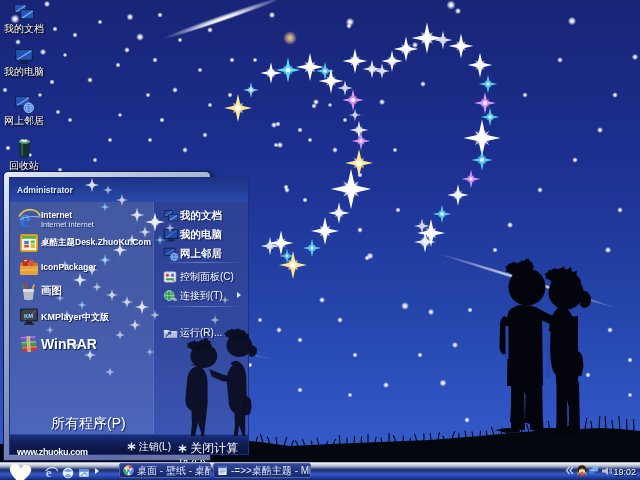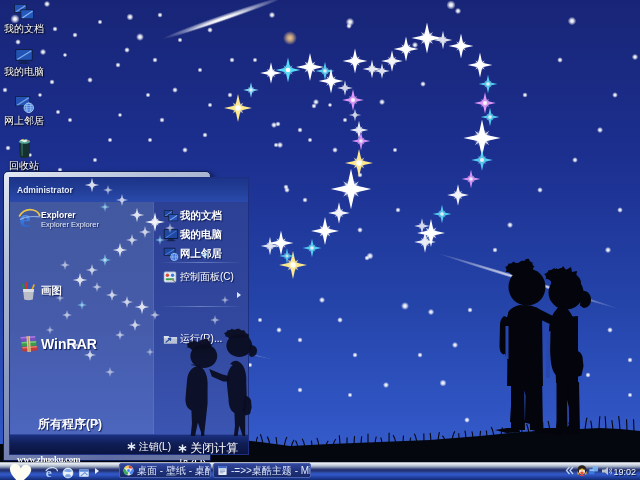--- a/index.html
+++ b/index.html
@@ -304,51 +304,86 @@
                   <linearGradient id="ieg" x1="0" y1="0" x2="0" y2="1">
                     <stop offset="0" stop-color="#7cb8f8"></stop>
                     <stop offset="0.55" stop-color="#3a7ae0"></stop>
                     <stop offset="1" stop-color="#2058c0"></stop>
                   </linearGradient>
                 </defs>
 <text x="1.6" y="20.5" font-family="Liberation Serif" font-weight="bold" font-size="26" fill="url(#ieg)">e</text>
 <path d="M1.2,9.4 Q6.5,0.8 15.5,2.6 Q21.8,4 22.8,9.2" stroke="#e8c54a" stroke-width="1.8" fill="none"></path>
 <path d="M2,12.6 Q10,8.2 22.5,9.8" stroke="#a8ccf8" stroke-width="1.1" fill="none" opacity="0.75"></path>
 </svg>
-<div style="position:absolute;left:31px;top:5px;font-size:8.5px;font-weight:bold;color:#fff;text-shadow:1px 1px 1px rgba(0,10,60,.8)">Explorer</div>
-<div style="position:absolute;left:31px;top:15px;font-size:7.5px;color:#e6ecfa;text-shadow:1px 1px 1px rgba(0,10,60,.6)">Explorer Explorer</div>
+<div style="position:absolute;left:31px;top:5px;font-size:8.5px;font-weight:bold;color:#fff;text-shadow:1px 1px 1px rgba(0,10,60,.8)">Internet</div>
+<div style="position:absolute;left:31px;top:15px;font-size:7.5px;color:#e6ecfa;text-shadow:1px 1px 1px rgba(0,10,60,.6)">Internet Internet</div>
 </div>
+            <div class="mi" style="top:28px">
+              <svg width="20" height="20" viewBox="0 0 20 20">
+<rect x="1" y="1" width="18" height="18" rx="2" fill="#e8960e"></rect>
+<rect x="2.8" y="2.8" width="14.4" height="14.4" fill="#f8f8f0"></rect>
+<rect x="2.8" y="2.8" width="14.4" height="3" fill="#5ab43c"></rect>
+<rect x="4.5" y="7" width="6" height="8.5" fill="#e8e4da"></rect>
+<rect x="5.3" y="8" width="4.4" height="3" fill="#4a7ad8"></rect>
+<rect x="5.3" y="11.8" width="4.4" height="2.6" fill="#c84a32"></rect>
+<rect x="11.8" y="7.5" width="4" height="2.8" fill="#58b840"></rect>
+<rect x="11.8" y="11" width="4" height="4" fill="#e8b82a"></rect>
+</svg>
+              <span class="t" style="font-size:8.5px">桌酷主题Desk.ZhuoKu.Com</span>
+            </div>
+<div class="mi" style="top:52px">
+              <svg width="20" height="20" viewBox="0 0 20 20">
+<rect x="1" y="6" width="18" height="12" rx="1.5" fill="#e8a23c"></rect>
+<path d="M1,9 L19,9 L19,7 a1.5,1.5 0 0 0 -1.5,-1.5 L2.5,5.5 A1.5,1.5 0 0 0 1,7 Z" fill="#c87c1e"></path>
+<rect x="4" y="2" width="5" height="7" rx="0.5" fill="#c03028"></rect>
+<rect x="10" y="3" width="4.5" height="6" rx="0.5" fill="#e05038"></rect>
+<rect x="5" y="3" width="3" height="1.2" fill="#f0c060"></rect>
+<path d="M1,12 h18 v2 h-18 Z" fill="#f4ba5a" opacity="0.7"></path>
+</svg>
+              <span class="t" style="font-size:8.5px">IconPackager</span>
+            </div>
 <div class="mi" style="top:76px">
               <svg width="19" height="20" viewBox="0 0 19 20">
 <path d="M4,8 L15,8 L13.8,18.5 Q9.5,20 5.2,18.5 Z" fill="#b8bdc8"></path>
 <path d="M4,8 L15,8 L14.7,11 L4.3,11 Z" fill="#d8dde6"></path>
 <path d="M6.5,8 L6,1.5 L7.8,1 L8.2,8 Z" fill="#d83028"></path>
 <path d="M9.5,8 L10,1 L11.8,1.8 L11,8 Z" fill="#2858c8"></path>
 <path d="M12.5,8 L14.5,3 L16,4 L14,8.2 Z" fill="#e8b020"></path>
 <path d="M4.5,8 L2.5,3.5 L4,2.6 L6.2,8 Z" fill="#28913c"></path>
 </svg>
               <span class="t" style="font-size:10.5px">画图</span>
+            </div>
+<div class="mi" style="top:102px">
+              <svg width="20" height="19" viewBox="0 0 20 19">
+<rect x="1" y="1" width="18" height="13" rx="1.5" fill="#20242c"></rect>
+<rect x="2.3" y="2.3" width="15.4" height="10.4" rx="1" fill="#39414e"></rect>
+<path d="M4,12.7 L16,3 L17.6,3.2 L5.8,12.9 Z" fill="#5a6474" opacity="0.9"></path>
+<text x="5" y="10.5" font-size="6" font-weight="bold" fill="#8fd4f8" font-family="Liberation Sans">KM</text>
+<rect x="7" y="14" width="6" height="1.8" fill="#14161c"></rect>
+<rect x="5" y="15.8" width="10" height="1.4" fill="#14161c"></rect>
+</svg>
+              <span class="t" style="font-size:9px">KMPlayer中文版</span>
             </div>
 <div class="mi" style="top:129px">
               <svg width="20" height="19" viewBox="0 0 20 19">
 <g transform="rotate(-4 10 10)">
 <rect x="2" y="2" width="15" height="4.6" rx="0.8" fill="#7a4fc0"></rect>
 <rect x="2" y="2" width="15" height="1.6" rx="0.8" fill="#a07ae0"></rect>
 <rect x="2.5" y="7" width="15" height="4.6" rx="0.8" fill="#3c9a4a"></rect>
 <rect x="2.5" y="7" width="15" height="1.6" rx="0.8" fill="#72c47c"></rect>
 <rect x="3" y="12" width="15" height="4.6" rx="0.8" fill="#c23a3a"></rect>
 <rect x="3" y="12" width="15" height="1.6" rx="0.8" fill="#e87a6a"></rect>
 <rect x="8" y="1.5" width="3.4" height="16" fill="#e8d8a0" opacity="0.85"></rect>
 <rect x="9.1" y="1.5" width="1.2" height="16" fill="#b89858" opacity="0.9"></rect>
 </g>
               </svg>
               <span class="t" style="font-size:14px">WinRAR</span>
             </div>
 <div class="mi" style="top:213px;height:18px">
-<span class="t" style="left:28px;font-weight:bold;font-size:12px">所有程序(P)</span>
+<span class="t" style="left:41px;font-weight:normal;font-size:14px">所有程序(P)</span>
 <span class="arr" style="left:85px;top:5px"></span>
             </div>
           </div>
           <div id="smR">
             <div class="mR bold" style="top:4px">
               <svg width="16" height="13" viewBox="0 0 24 20">
 <rect x="1" y="1" width="14" height="10" rx="1" fill="#0e1a3c"></rect>
                 <rect x="2" y="2" width="12" height="8" fill="#2048a0"></rect>
 <path d="M2.5,9.5 L13,2.5 L14,3.5 L4,10 Z" fill="#6fa0ee" opacity="0.9"></path>
 <rect x="8" y="7" width="15" height="11" rx="1" fill="#101d42"></rect>
@@ -384,34 +419,45 @@
               <svg width="14" height="12" viewBox="0 0 16 14">
 <rect x="1" y="1" width="14" height="12" rx="1.5" fill="#e8ecf4"></rect>
 <rect x="1" y="1" width="14" height="12" rx="1.5" fill="none" stroke="#8a9ab8" stroke-width="0.8"></rect>
 <circle cx="5" cy="5" r="2" fill="#d84a3a"></circle>
                 <circle cx="11" cy="5" r="2" fill="#3a7ad8"></circle>
 <rect x="3" y="8.5" width="10" height="2.2" rx="1" fill="#3aa04a"></rect>
 <path d="M10,9 l4,4" stroke="#888" stroke-width="1.4"></path>
               </svg>
               <span class="t">控制面板(C)</span>
             </div>
+<div class="mR" style="top:84px">
+              <svg width="15" height="13" viewBox="0 0 17 15">
+<circle cx="7" cy="7" r="5.6" fill="#2f9e4f"></circle>
+<circle cx="7" cy="7" r="5.6" fill="none" stroke="#b8e8c4" stroke-width="0.8"></circle>
+<ellipse cx="7" cy="7" rx="2.4" ry="5.6" fill="none" stroke="#b8e8c4" stroke-width="0.7"></ellipse>
+<path d="M1.5,7 h11" stroke="#b8e8c4" stroke-width="0.7"></path>
+<path d="M10,10 l4,2.5 M13,9.5 l2,3.5" stroke="#c8d2e0" stroke-width="1.6"></path>
+<rect x="12.2" y="10.4" width="3.6" height="2.6" rx="0.6" fill="#98a4b8"></rect>
+              </svg>
+              <span class="t">连接到(T)</span>
+            </div>
 <div class="arr" style="left:83px;top:90px"></div>
 <div class="sepR" style="top:104px"></div>
-<div class="mR" style="top:127px">
+<div class="mR" style="top:121px">
               <svg width="15" height="12" viewBox="0 0 17 13">
 <path d="M1,3 L6,3 L7.5,4.5 L16,4.5 L16,12 L1,12 Z" fill="#b8c2d4"></path>
 <path d="M1,3 L6,3 L7.5,4.5 L16,4.5 L16,6 L1,6 Z" fill="#d8e0ec"></path>
 <path d="M3,10.5 L9,5.5 M9,5.5 l-3.4,0.6 M9,5.5 l-0.8,3.2" stroke="#2a4a9c" stroke-width="1.3" fill="none"></path>
               </svg>
               <span class="t">运行(R)...</span>
             </div>
 </div>
         </div>
 <div id="smfoot">
-          <span style="position:absolute;left:7px;top:19px;font-family:Liberation Serif, serif;font-weight:bold;font-size:9px;letter-spacing:-0.35px">www.zhuoku.com</span>
+          <span style="position:absolute;left:7px;top:12px;font-family:Liberation Sans, sans-serif;font-weight:bold;font-size:9px;letter-spacing:-0.35px">www.zhuoku.com</span>
 <span style="position:absolute;left:117px;top:5px;font-size:10px"><svg width="9" height="9" viewBox="0 0 10 10" style="vertical-align:-1px">
               <path d="M5,0.5 L5,9.5 M0.9,2.8 L9.1,7.2 M0.9,7.2 L9.1,2.8" stroke="#e8eef8" stroke-width="1.6"></path>
             </svg> 注销(L)</span>
 <span style="position:absolute;left:168px;top:5px;font-size:12px"><svg width="9" height="9" viewBox="0 0 10 10" style="vertical-align:-1px">
               <path d="M5,0.5 L5,9.5 M0.9,2.8 L9.1,7.2 M0.9,7.2 L9.1,2.8" stroke="#e8eef8" stroke-width="1.6"></path>
             </svg> 关闭计算机(U)</span>
         </div>
 </div>
     </div>
 <svg id="over" width="640" height="480" viewBox="0 0 640 480">

